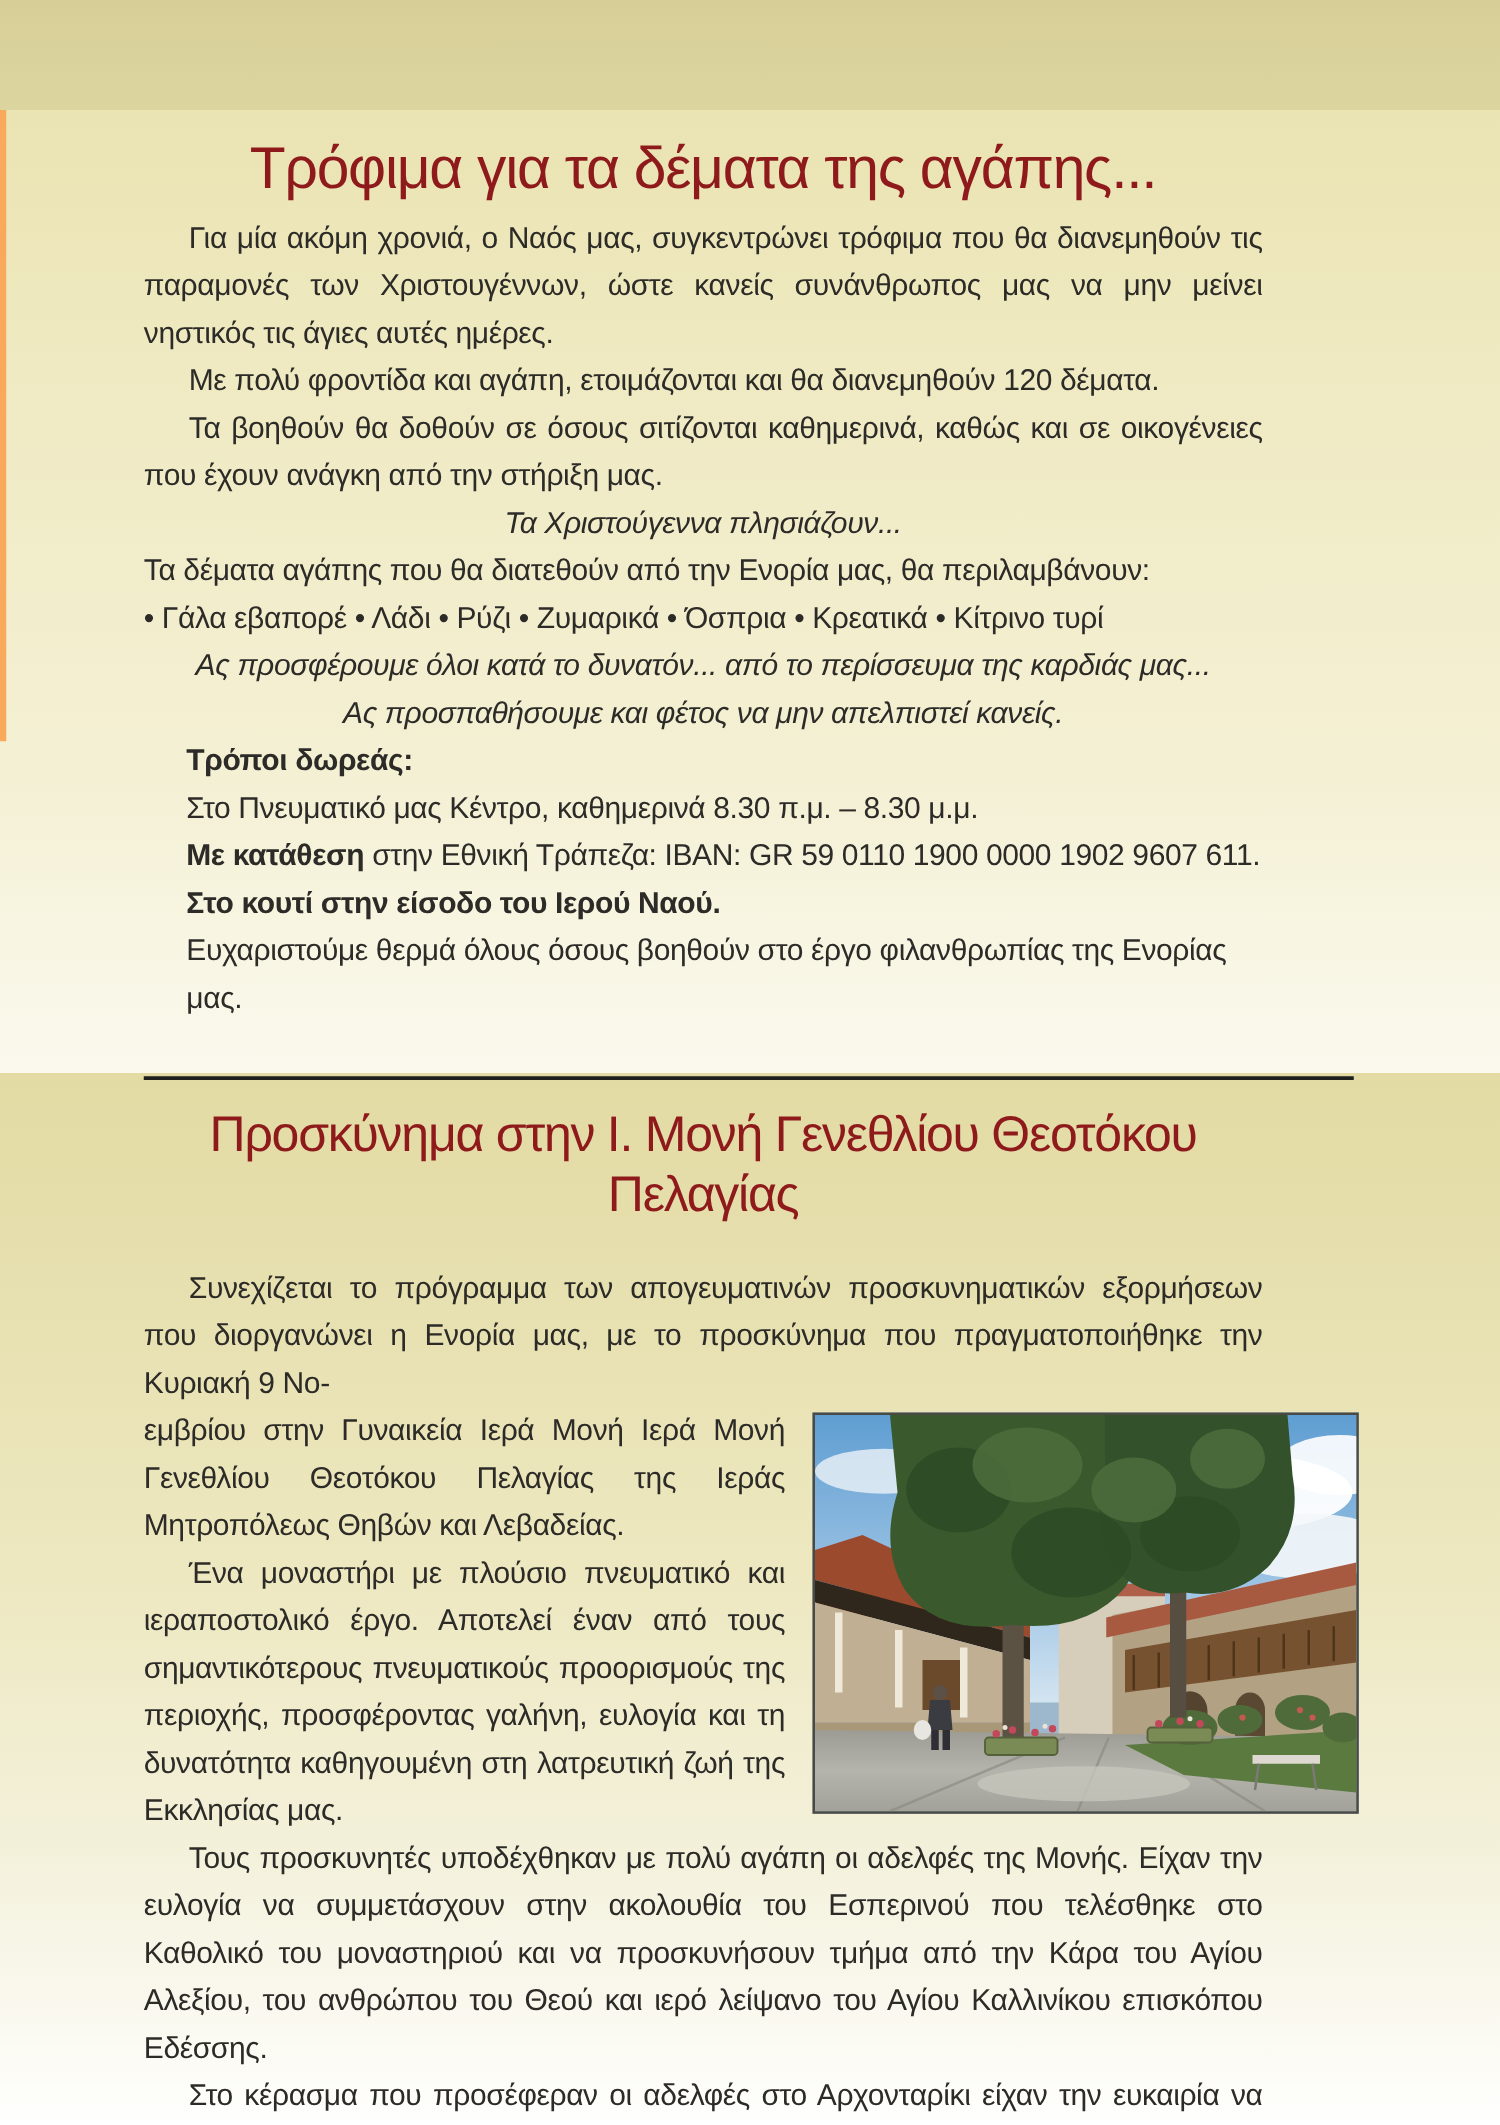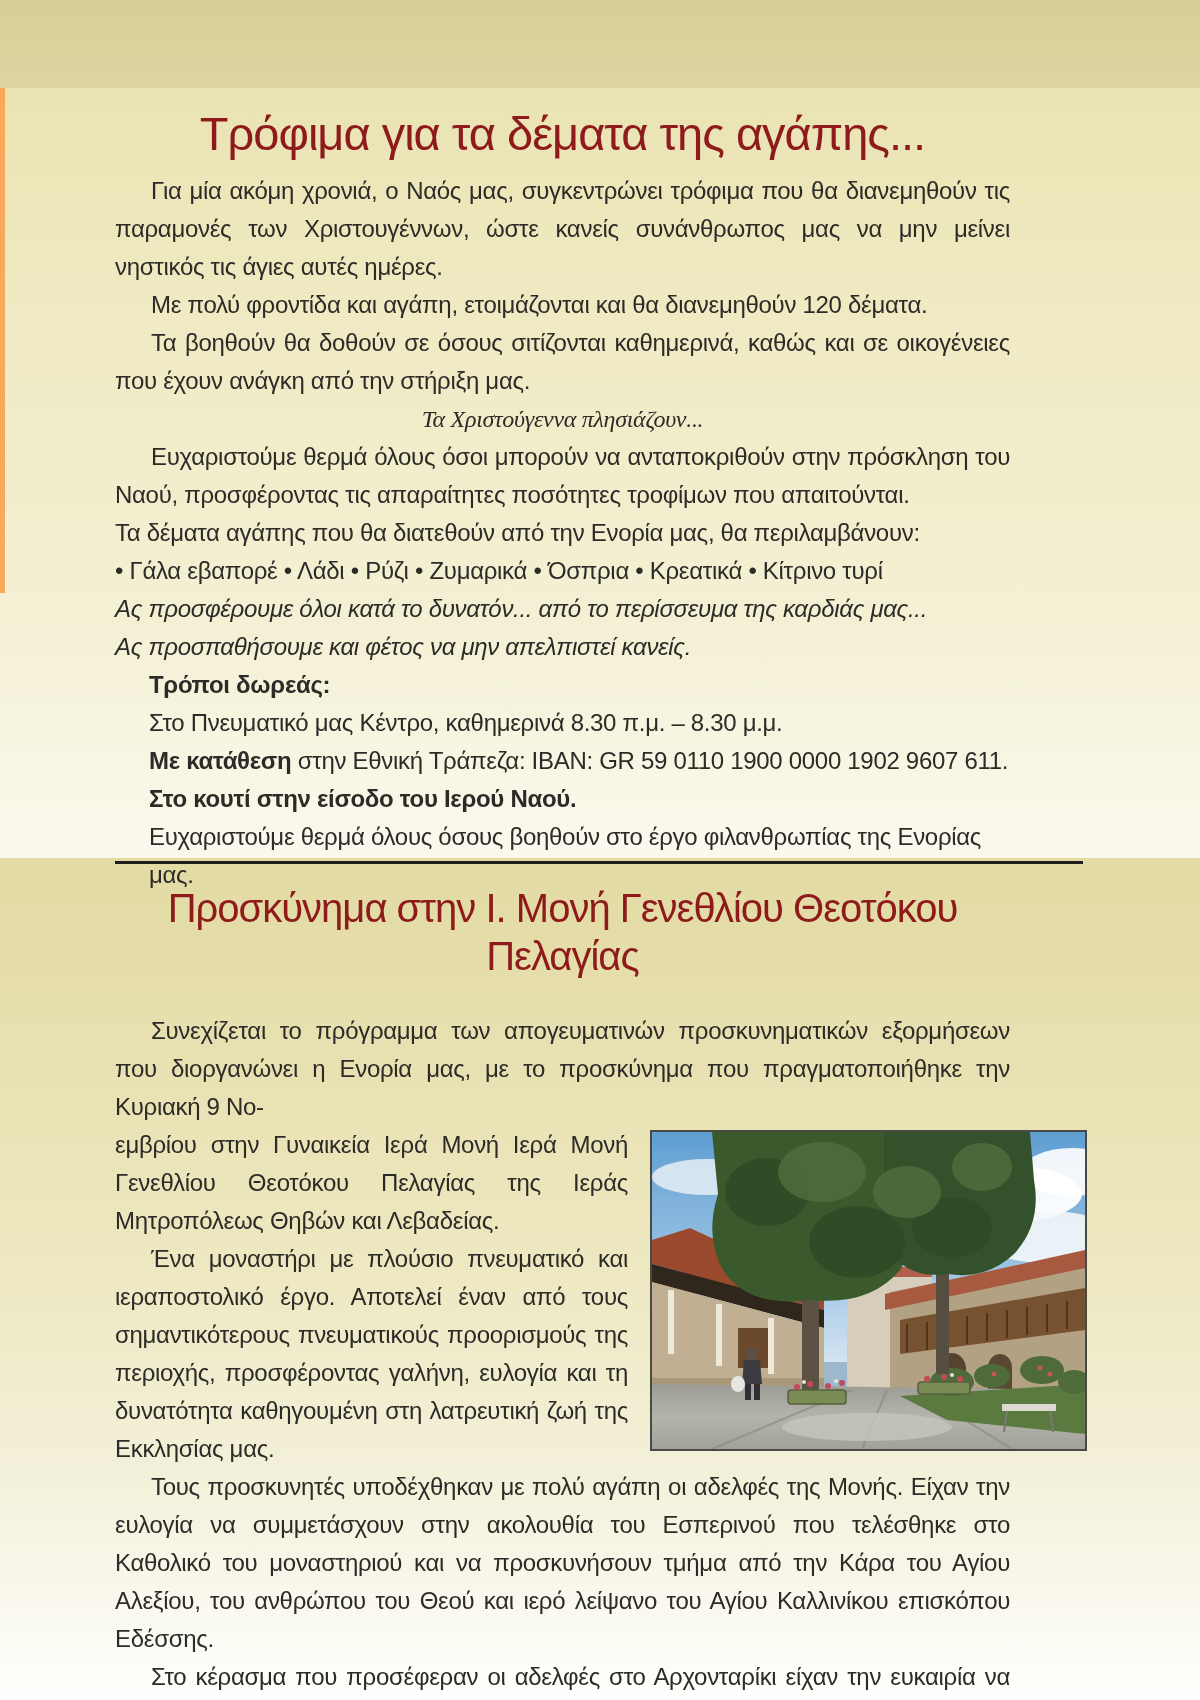--- a/index.html
+++ b/index.html
@@ -15,43 +15,42 @@
   .divider{position:absolute;left:115px;top:861px;width:968px;height:3px;background:#1e1e1c;}
   .col{position:absolute;left:115px;width:895px;color:#2c2b27;}
   .s1{top:106px;}
   .s2{top:884px;}
   h1{margin:0;font-weight:400;color:#8e1a1c;text-align:center;letter-spacing:-1px;}
   .t1{font-size:47px;line-height:1.2;margin-bottom:10px;}
   .t2{font-size:40px;line-height:1.2;margin-bottom:32px;}
   p{margin:0;font-size:24px;line-height:38px;letter-spacing:-0.3px;}
   .just{text-align:justify;}
   .ind{text-indent:36px;}
-  .citalic{text-align:center;font-style:italic;font-family:Liberation Serif, serif;}
-  .italicj{font-style:italic;text-align:left;}
+  .citalic{text-align:center;font-style:italic;}
+  .italicj{font-style:italic;text-align:center;}
   .bold{font-weight:700;}
   .donation{padding-left:34px;}
   .bullets{text-align:left;}
   .photo-float{
     float:right;width:433px;height:317px;box-sizing:content-box;
     border:2px solid #4a4a44;margin:4px -77px 16px 22px;background:#9db8cc;
   }
   .photo-float svg{display:block;width:100%;height:100%;}
 </style>
 </head>
 <body>
 
 <div class="stripe"></div>
 
 <div class="col s1">
   <h1 class="t1">Τρόφιμα για τα δέματα της αγάπης...</h1>
   <p class="just ind">Για μία ακόμη χρονιά, ο Ναός μας, συγκεντρώνει τρόφιμα που θα διανεμηθούν τις παραμονές των Χριστουγέννων, ώστε κανείς συνάνθρωπος μας να μην μείνει νηστικός τις άγιες αυτές ημέρες.</p>
   <p class="ind">Με πολύ φροντίδα και αγάπη, ετοιμάζονται και θα διανεμηθούν 120 δέματα.</p>
   <p class="just ind">Τα βοηθούν θα δοθούν σε όσους σιτίζονται καθημερινά, καθώς και σε οικογένειες που έχουν ανάγκη από την στήριξη μας.</p>
   <p class="citalic">Τα Χριστούγεννα πλησιάζουν...</p>
-  <p class="just ind">Ευχαριστούμε θερμά όλους όσοι μπορούν να ανταποκριθούν στην πρόσκληση του Ναού, προσφέροντας τις απαραίτητες ποσότητες τροφίμων που απαιτούνται.</p>
   <p class="just">Τα δέματα αγάπης που θα διατεθούν από την Ενορία μας, θα περιλαμβάνουν:</p>
   <p class="bullets">• Γάλα εβαπορέ  • Λάδι  • Ρύζι  • Ζυμαρικά  • Όσπρια  • Κρεατικά  • Κίτρινο τυρί</p>
   <p class="italicj">Ας προσφέρουμε όλοι κατά το δυνατόν... από το περίσσευμα της καρδιάς μας...</p>
   <p class="italicj">Ας προσπαθήσουμε και φέτος να μην απελπιστεί κανείς.</p>
   <div class="donation">
     <p class="bold">Τρόποι δωρεάς:</p>
     <p>Στο Πνευματικό μας Κέντρο, καθημερινά 8.30 π.μ. – 8.30 μ.μ.</p>
     <p><span class="bold">Με κατάθεση</span><span> στην Εθνική Τράπεζα: IBAN: GR 59 0110 1900 0000 1902 9607 611.</span></p>
     <p class="bold">Στο κουτί στην είσοδο του Ιερού Ναού.</p>
     <p>Ευχαριστούμε θερμά όλους όσους βοηθούν στο έργο φιλανθρωπίας της Ενορίας μας.</p>

